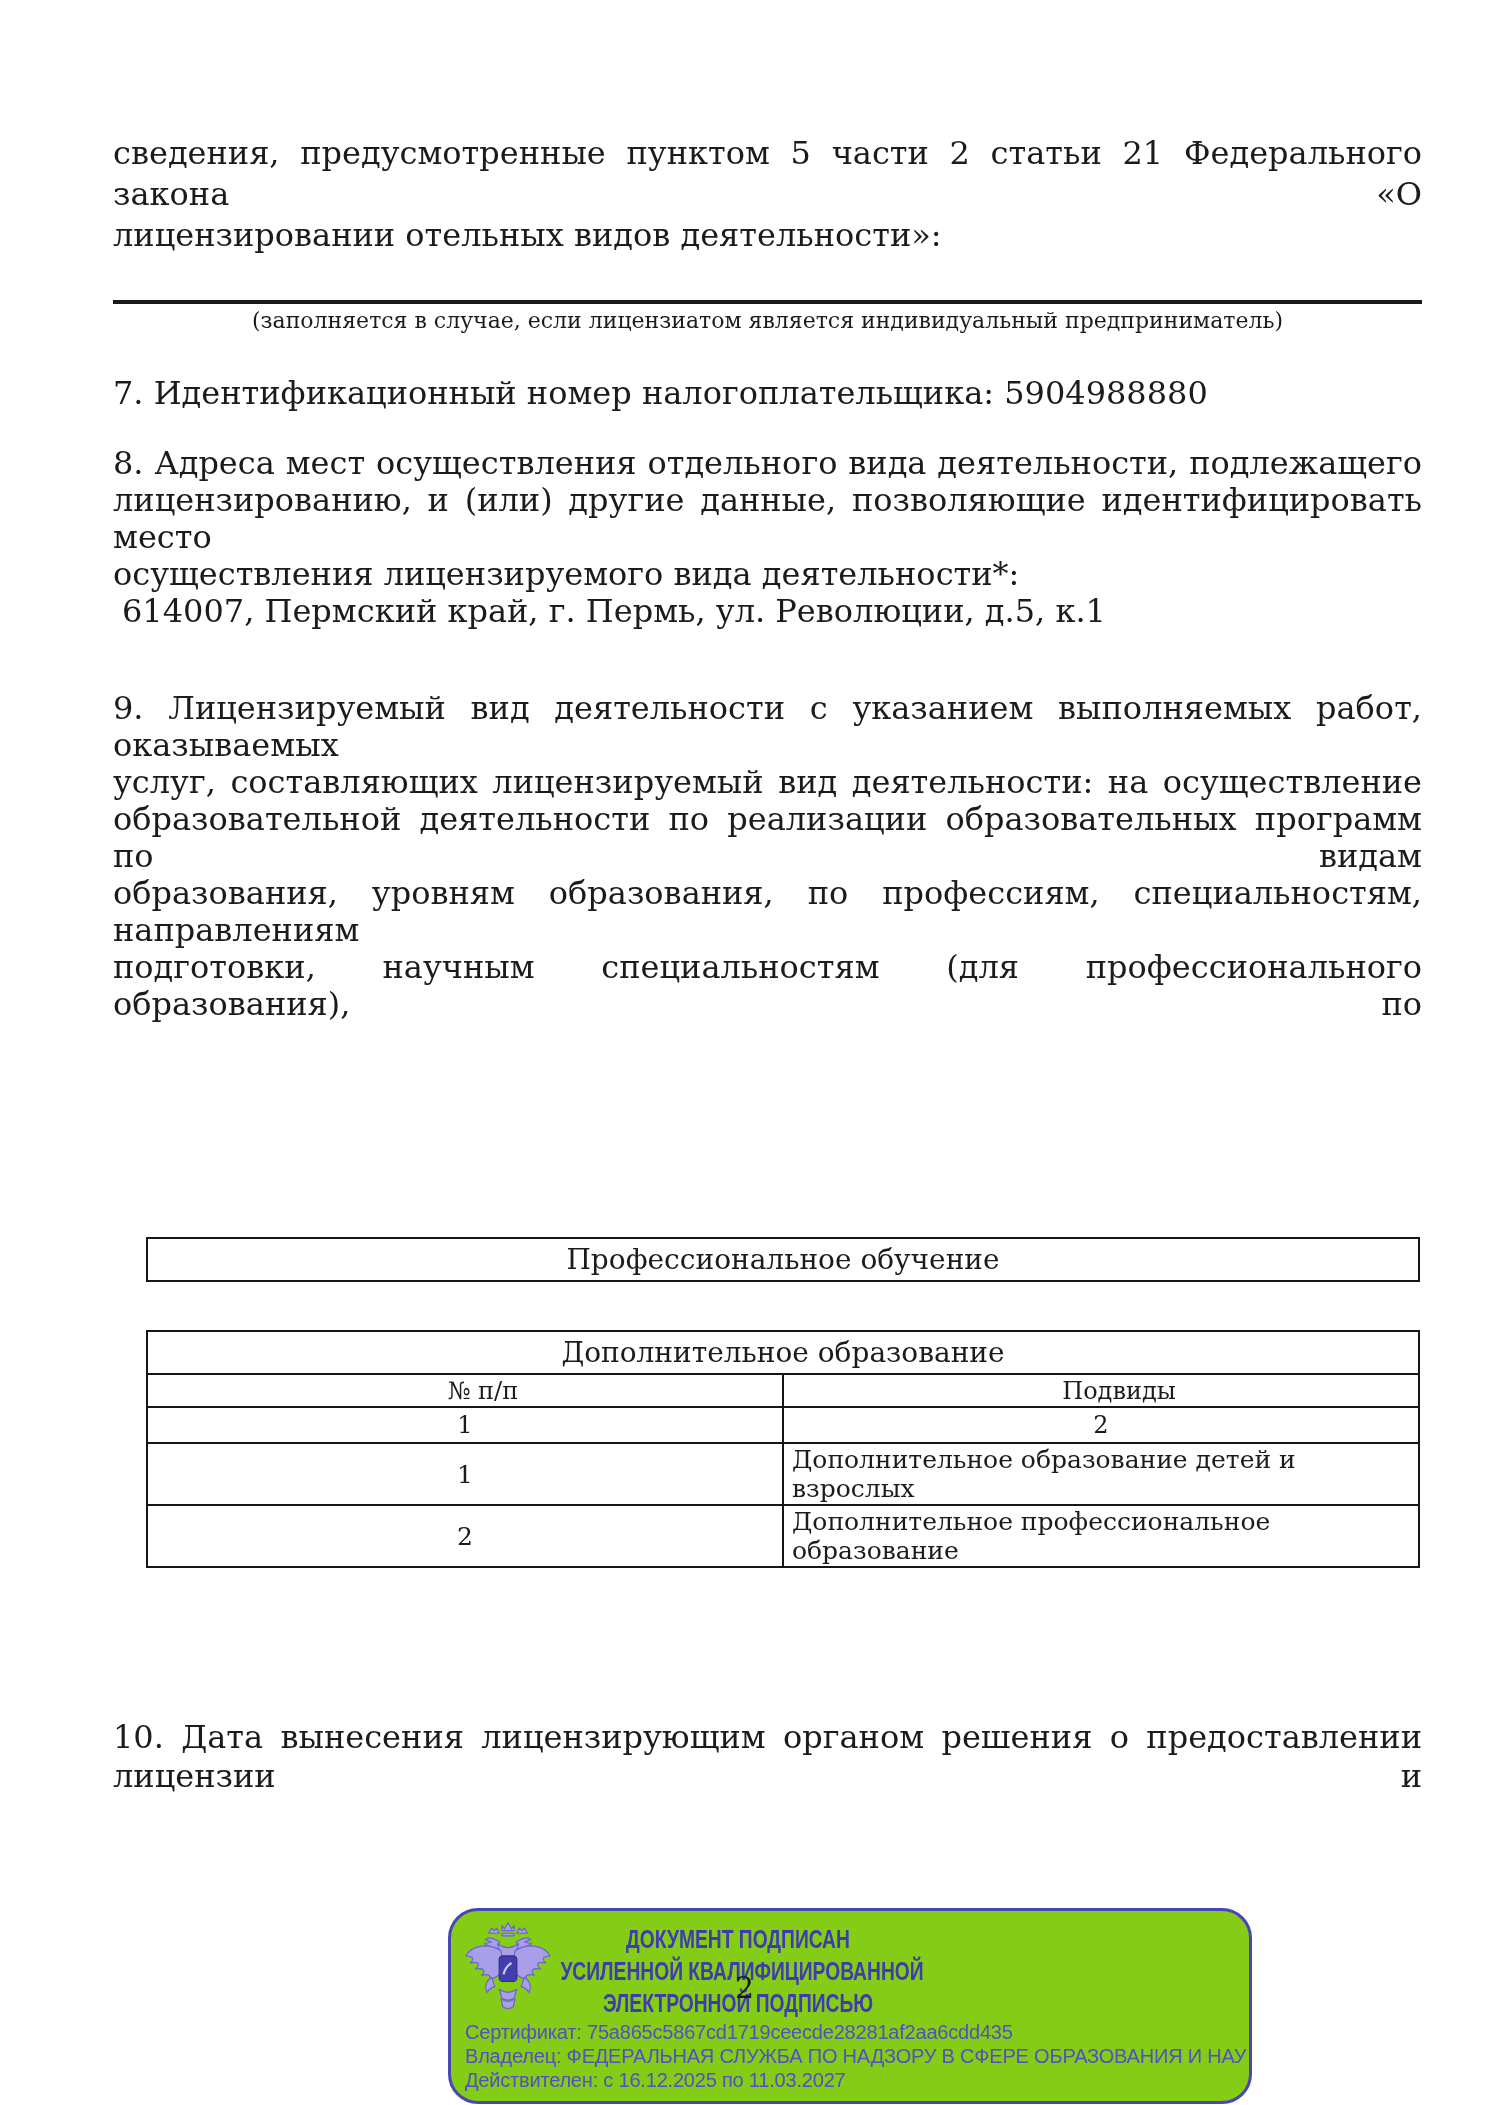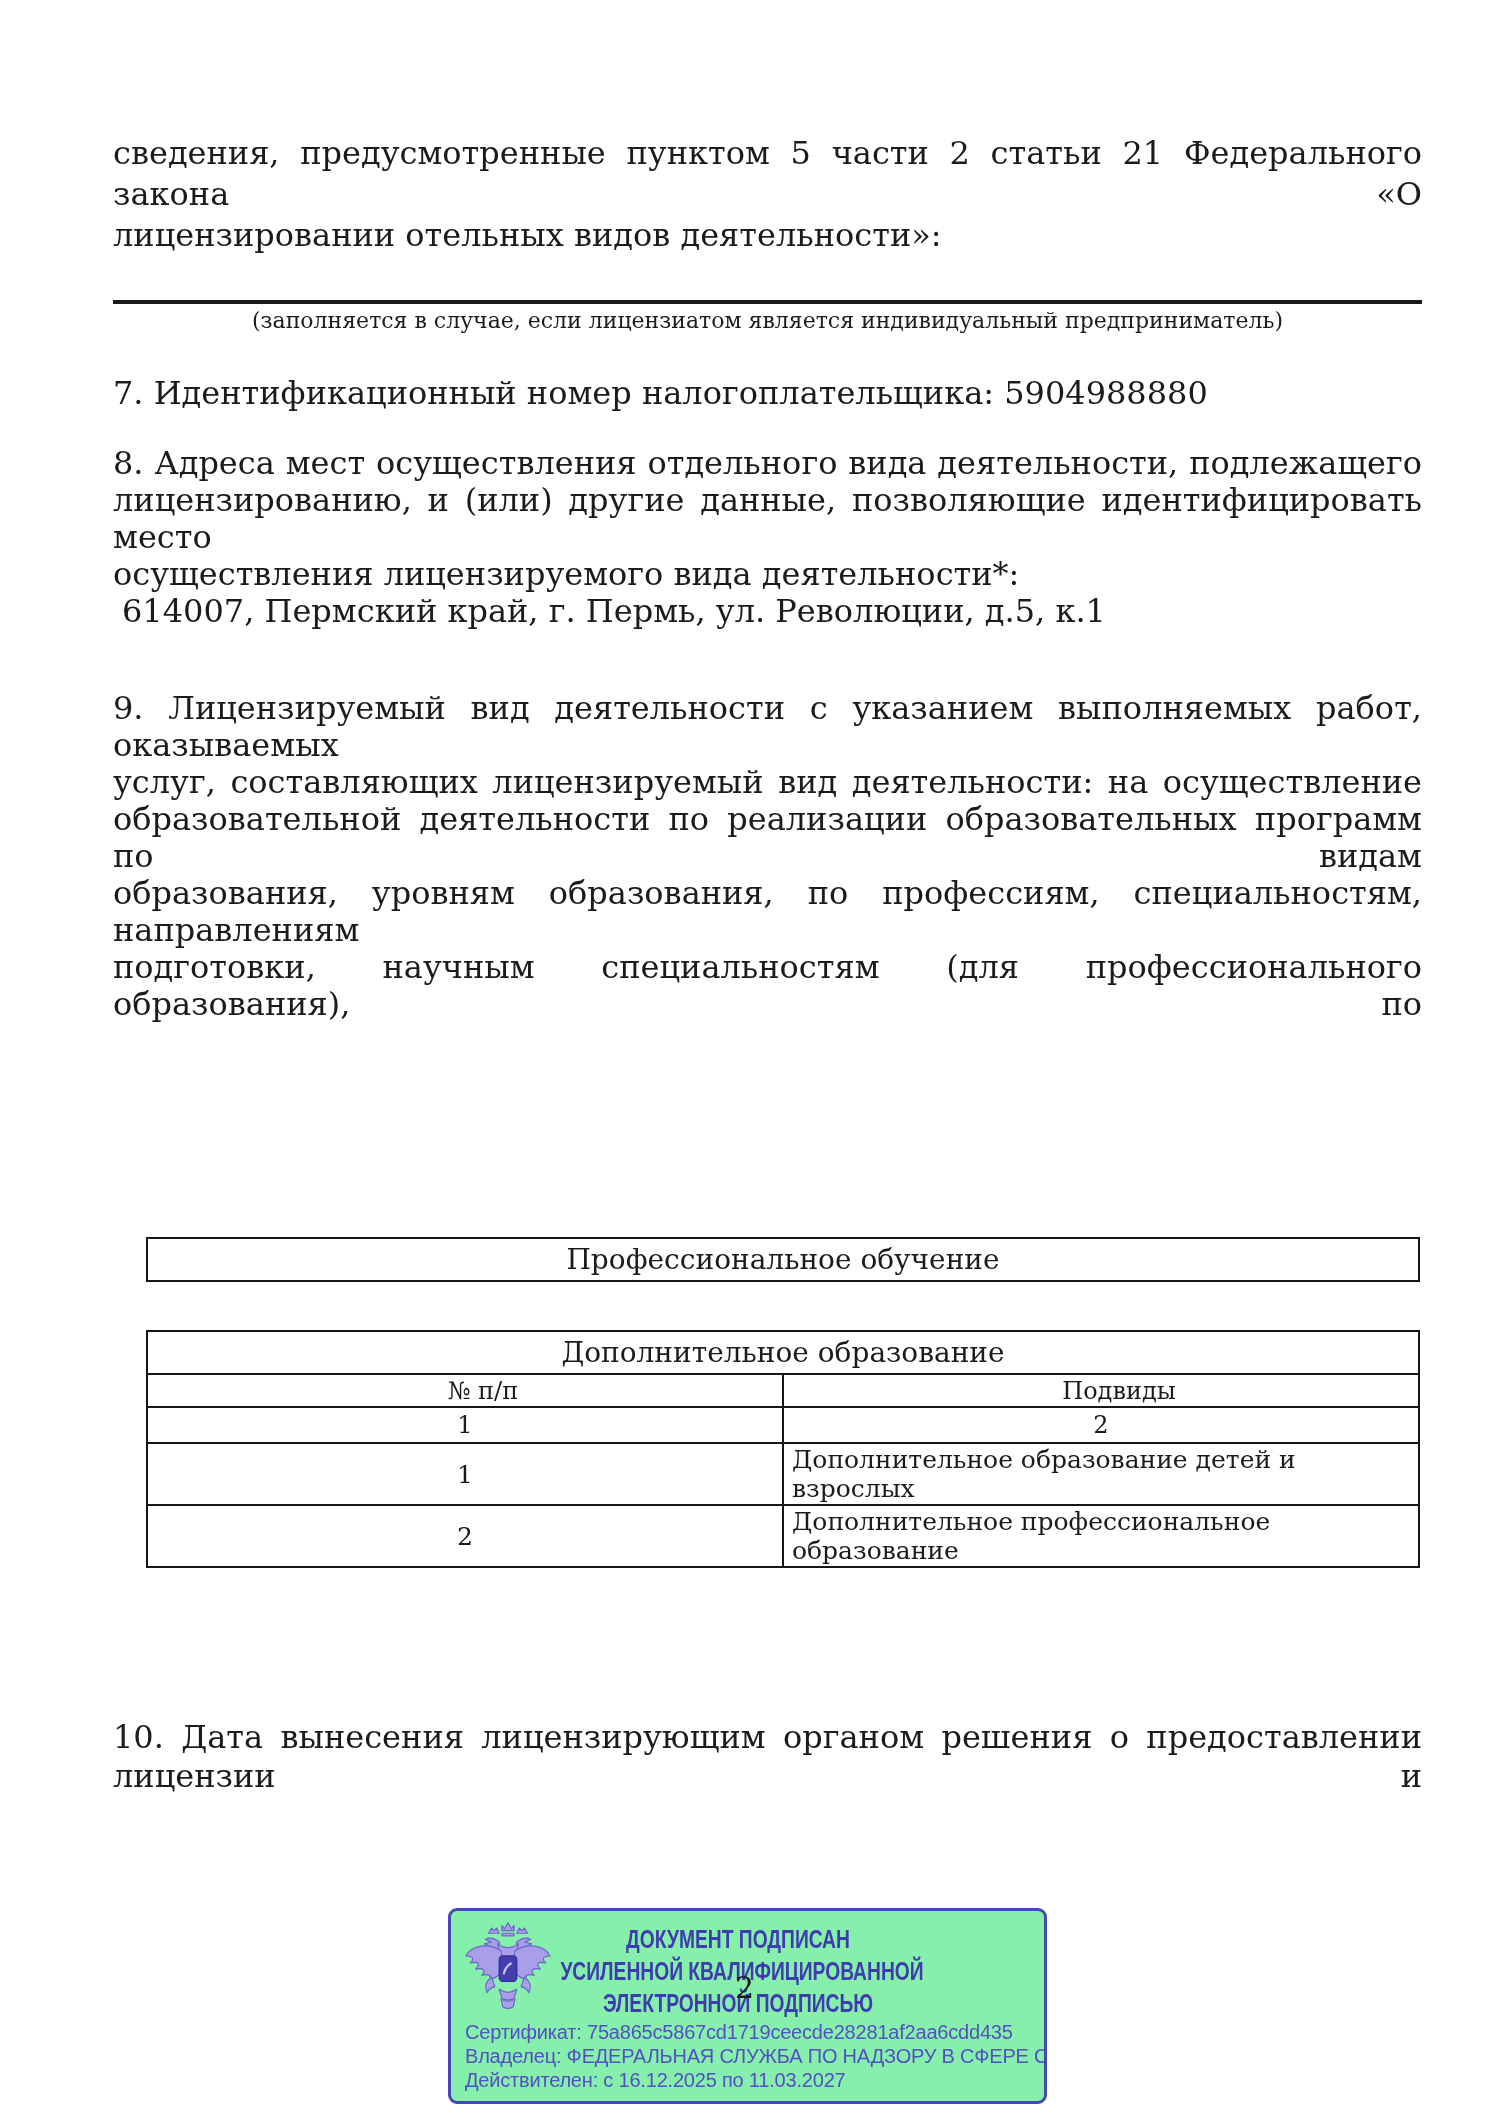--- a/index.html
+++ b/index.html
@@ -31,24 +31,24 @@
   td.t-title{font-weight:normal;font-size:28px;text-align:center;height:43px;}
   td.c1{width:131px;}
   td.th{font-size:24px;text-align:center;height:33px;padding-left:37px;}
   td.numc{font-size:24px;text-align:center;height:36px;}
   td.cellnum{font-size:25px;text-align:center;height:35px;}
   td.cell-l{font-size:25px;text-align:left;padding-left:8px;height:35px;}
   .item10{margin-top:150px;line-height:39px;}
   .stamp{
     position:relative;
     margin-top:112px;margin-left:335px;
-    width:599px;height:196px;
-    border:3px solid #4946b6;border-radius:9px;
+    width:804px;height:196px;
+    border:3px solid #4946b6;border-radius:30px;
     box-sizing:border-box;overflow:hidden;
-    background:#86efac;
+    background:#84cc16;
     font-family:"Liberation Sans",sans-serif;
   }
   .eagle{position:absolute;left:13px;top:10px;width:88px;height:98px;}
   .stamp-title{
     position:absolute;left:47px;top:12px;width:480px;
     text-align:center;font-weight:bold;font-size:26px;line-height:32px;
     color:#3f3cb0;
     transform:scaleX(0.74);transform-origin:50% 0;
     white-space:nowrap;
   }

